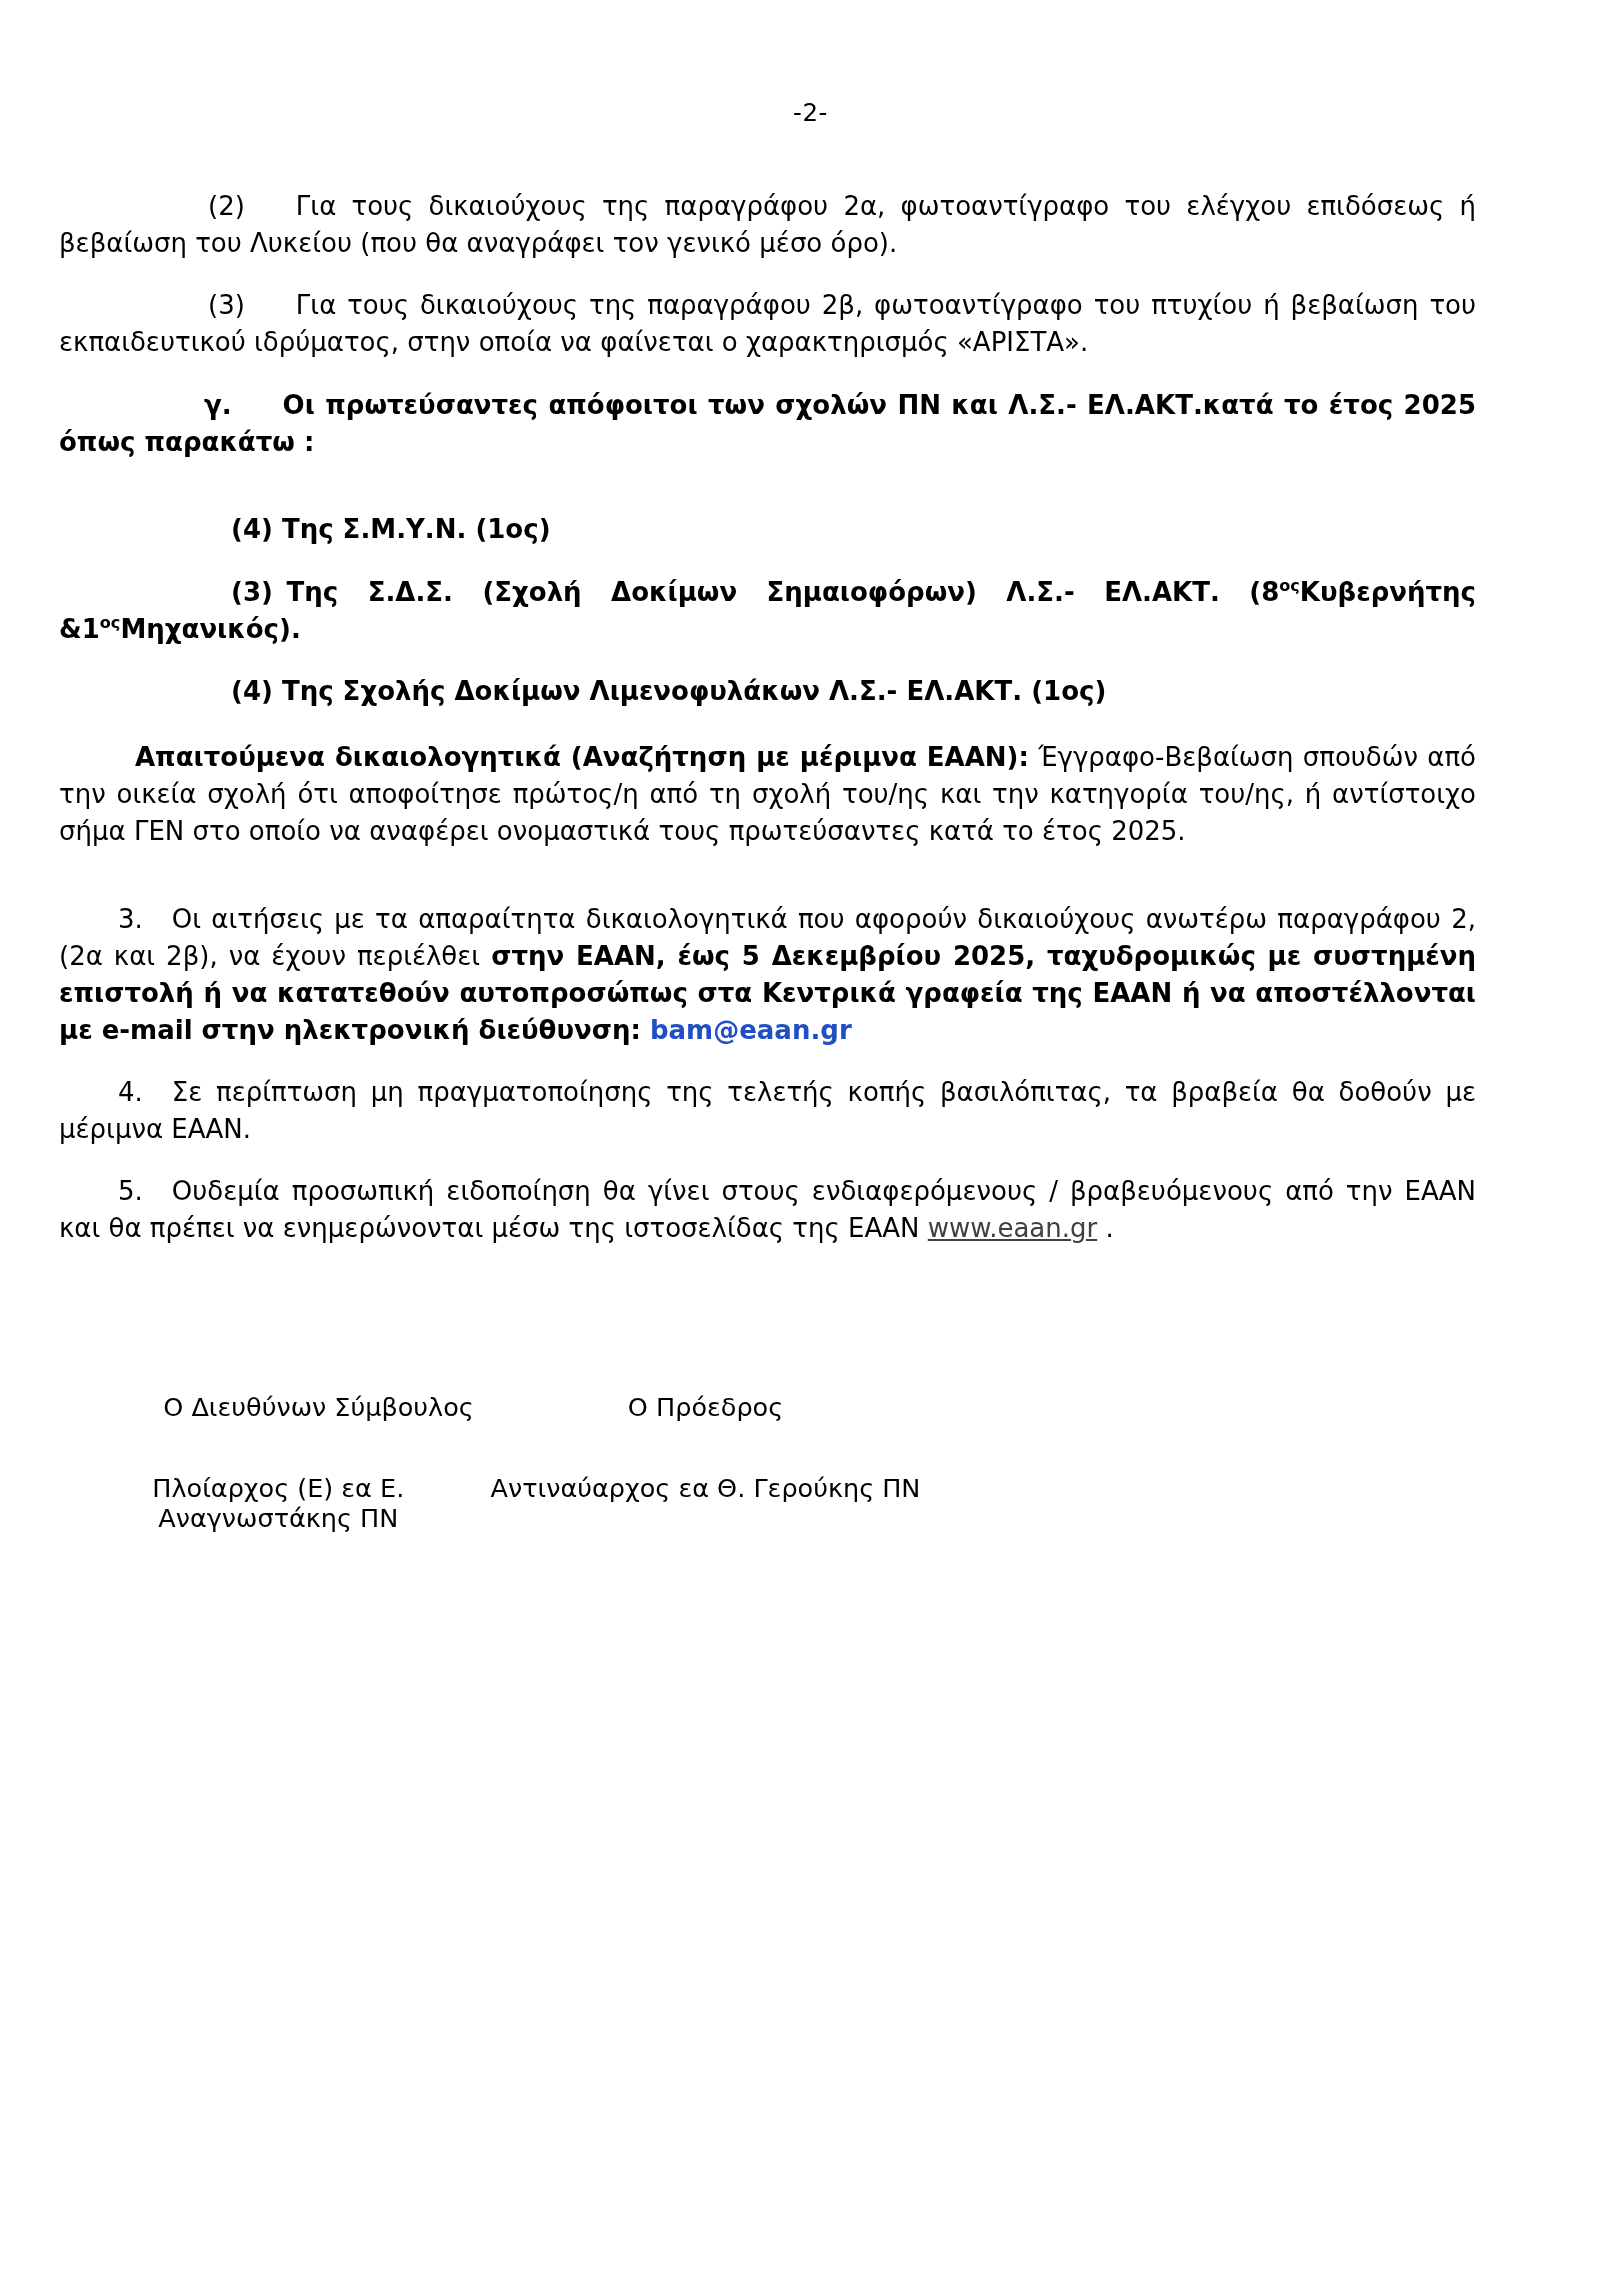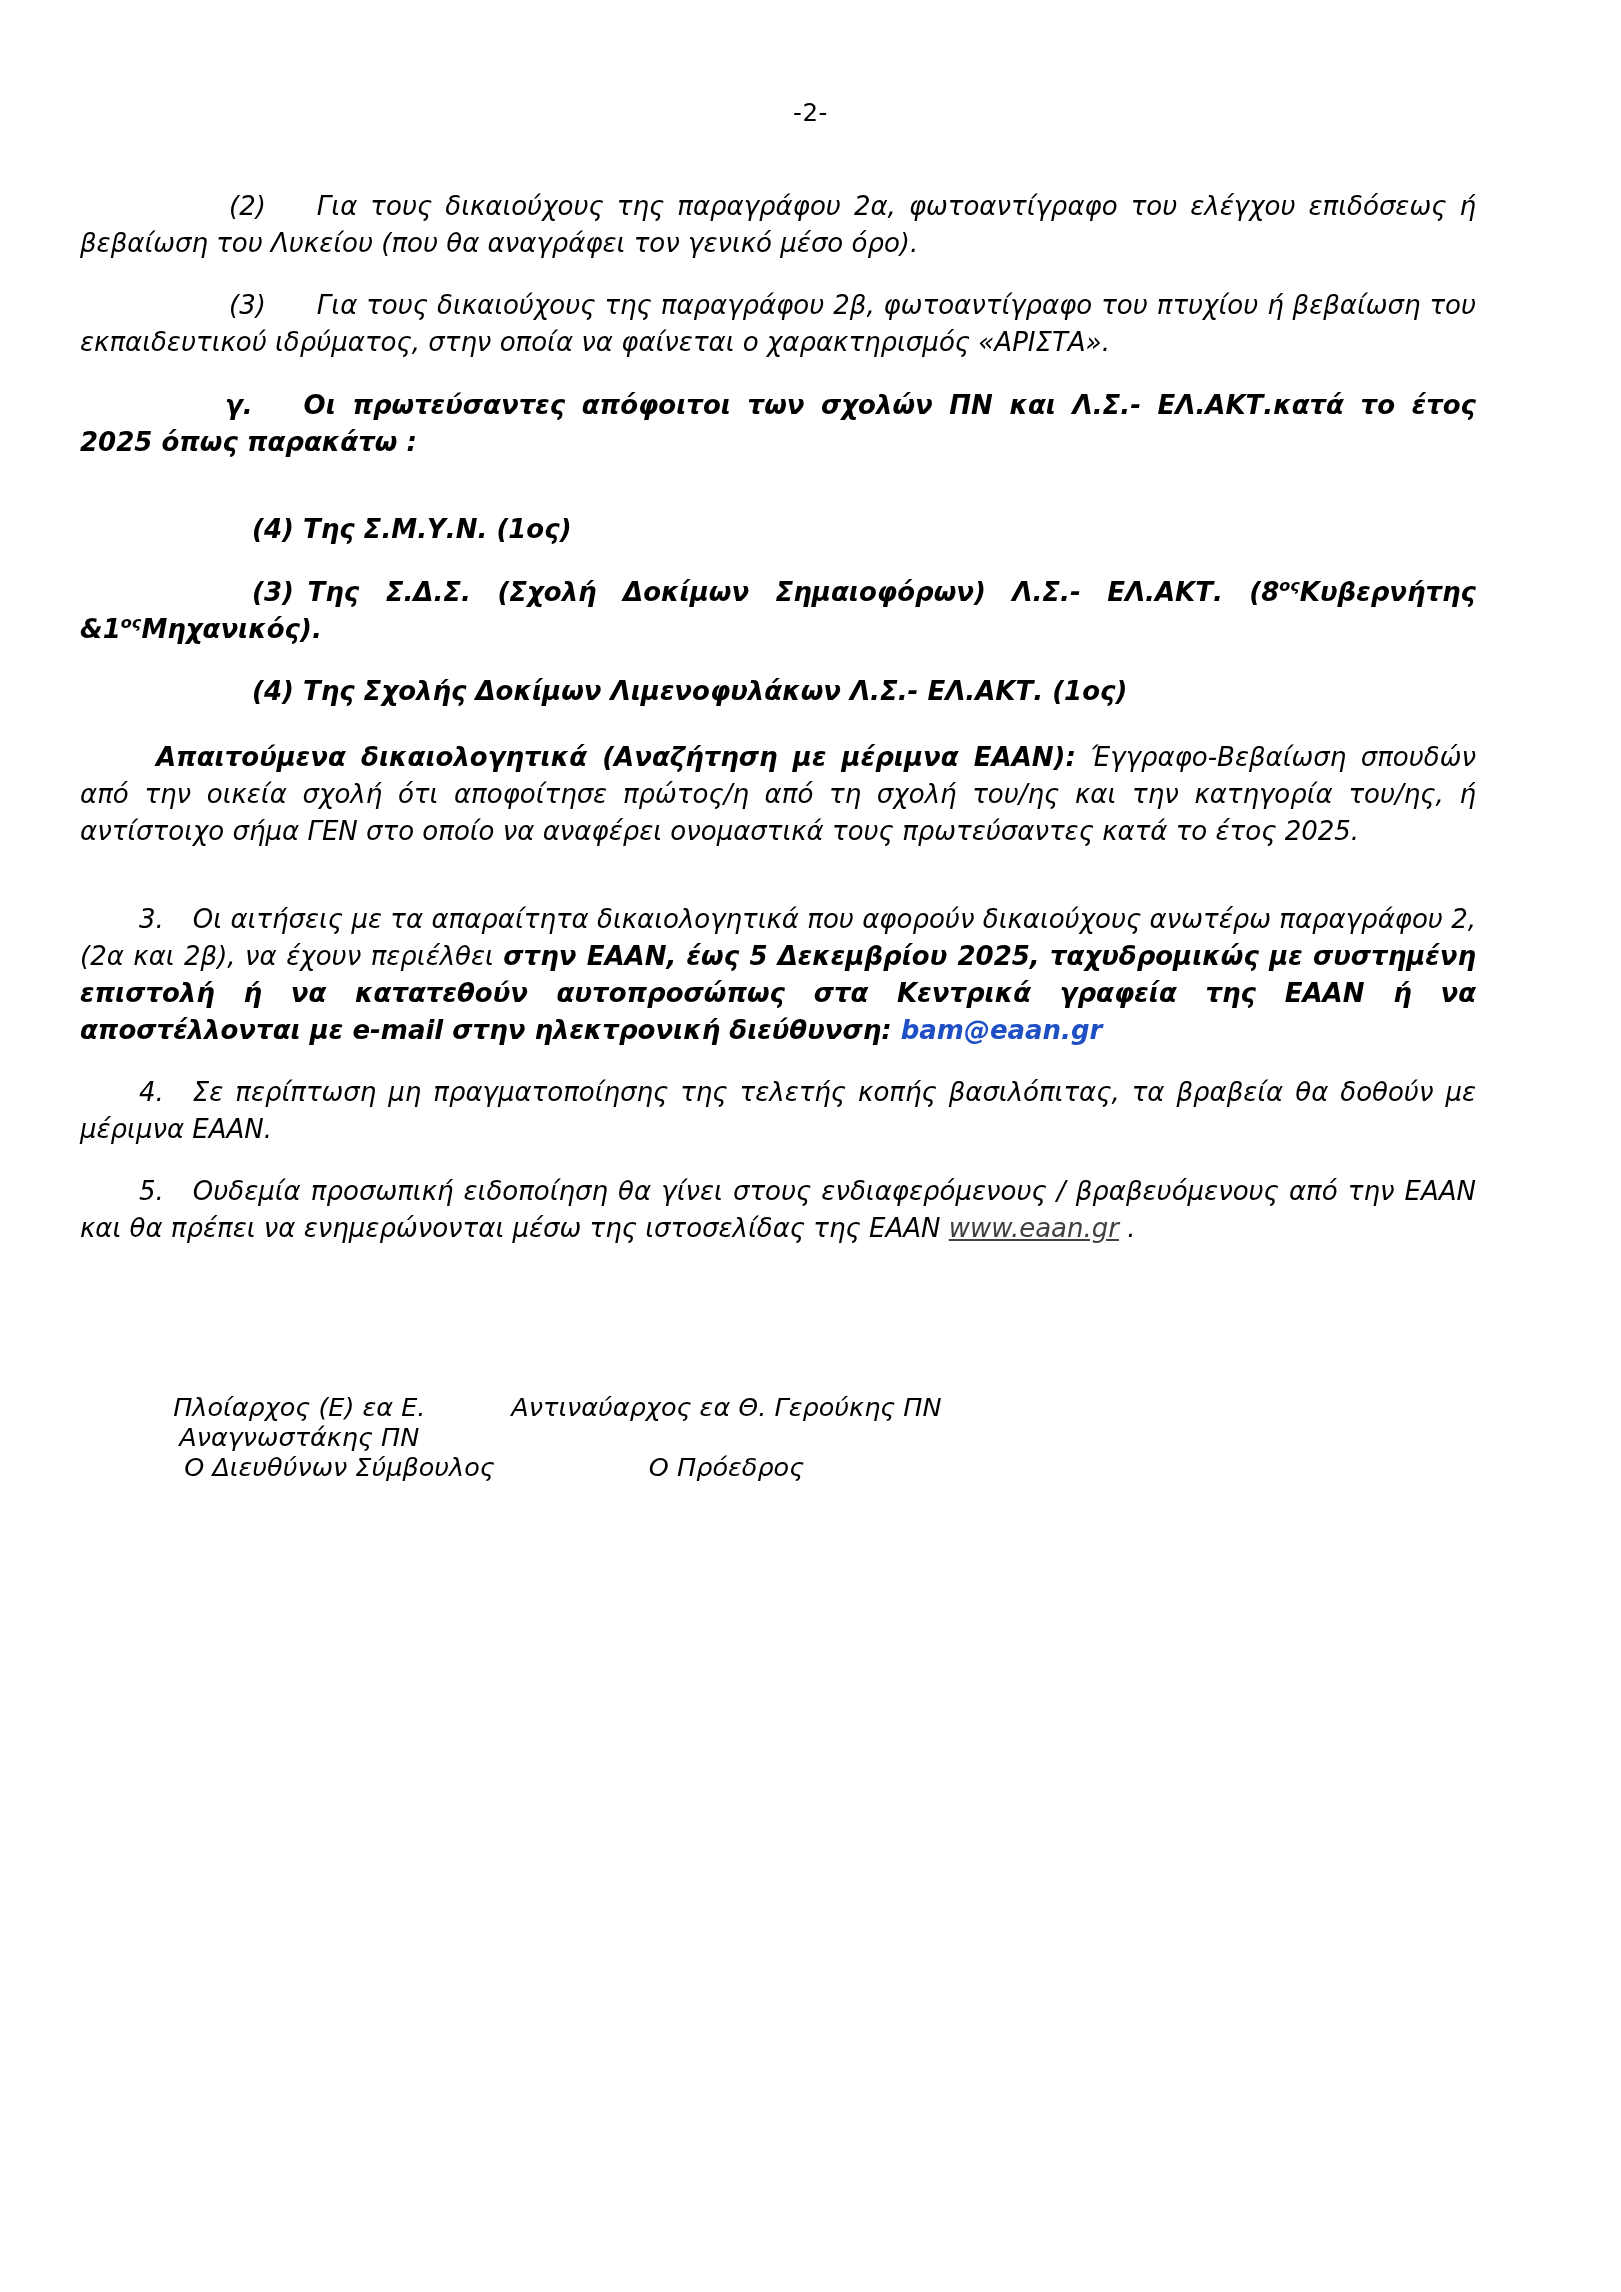--- a/index.html
+++ b/index.html
@@ -21,24 +21,23 @@
   }
   .page-number {
     text-align: center;
     font-size: 24.5px;
     color: #000;
     margin-top: 98px;
     margin-bottom: 0;
     letter-spacing: 0.5px;
   }
   .content {
-    margin-left: 80px;
+    margin-left: 59px;
     margin-right: 145px;
     margin-top: 61px;
-    font-style: italic;
   }
   p {
     margin: 0 0 0 0;
     font-size: 26px;
     line-height: 1.42;
     color: #000;
     text-align: justify;
     text-justify: inter-word;
   }
   .gap {
@@ -160,25 +159,25 @@
 
     <div class="gap"></div>
 
     <p class="ind-3"><span>4.</span><span class="tab-mid"></span><span>Σε περίπτωση μη πραγματοποίησης της τελετής κοπής βασιλόπιτας, τα βραβεία θα δοθούν με μέριμνα ΕΑΑΝ.</span></p>
 
     <div class="gap"></div>
 
     <p class="ind-3"><span>5.</span><span class="tab-mid"></span><span>Ουδεμία προσωπική ειδοποίηση θα γίνει στους ενδιαφερόμενους / βραβευόμενους από την ΕΑΑΝ και θα πρέπει να ενημερώνονται μέσω της ιστοσελίδας της ΕΑΑΝ </span><span class="link-underline">www.eaan.gr</span><span> .</span></p>
 
     <div class="signatures">
+      <div class="sig-row titles">
+        <div class="sig-left">Ο Διευθύνων Σύμβουλος</div>
+        <div class="sig-right">Ο Πρόεδρος</div>
+      </div>
       <div class="sig-row names">
         <div class="sig-left">Πλοίαρχος (Ε) εα Ε. Αναγνωστάκης ΠΝ</div>
         <div class="sig-right">Αντιναύαρχος εα Θ. Γερούκης ΠΝ</div>
-      </div>
-      <div class="sig-row titles">
-        <div class="sig-left">Ο Διευθύνων Σύμβουλος</div>
-        <div class="sig-right">Ο Πρόεδρος</div>
       </div>
     </div>
 
   </div>
 </div>
 
 
 </body></html>

